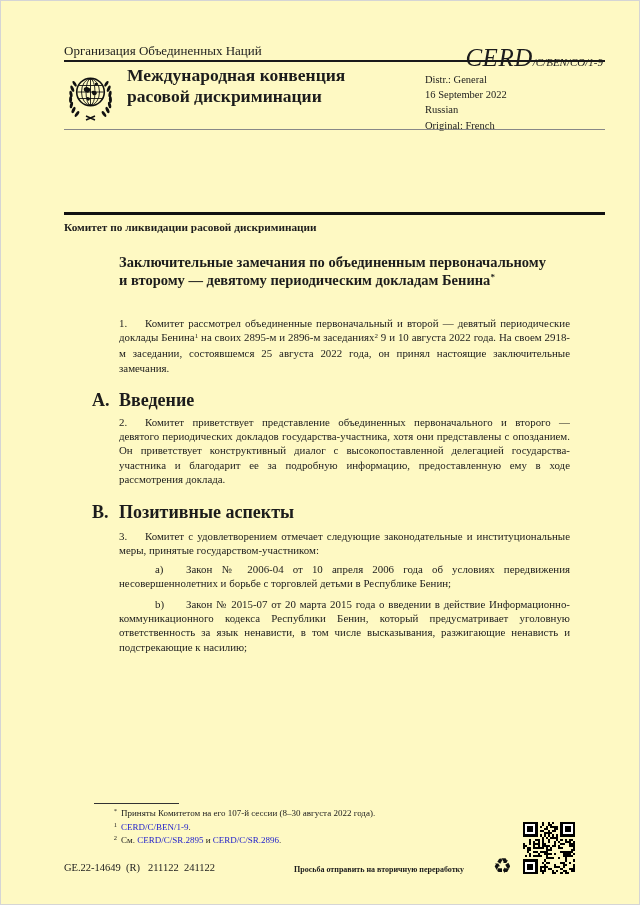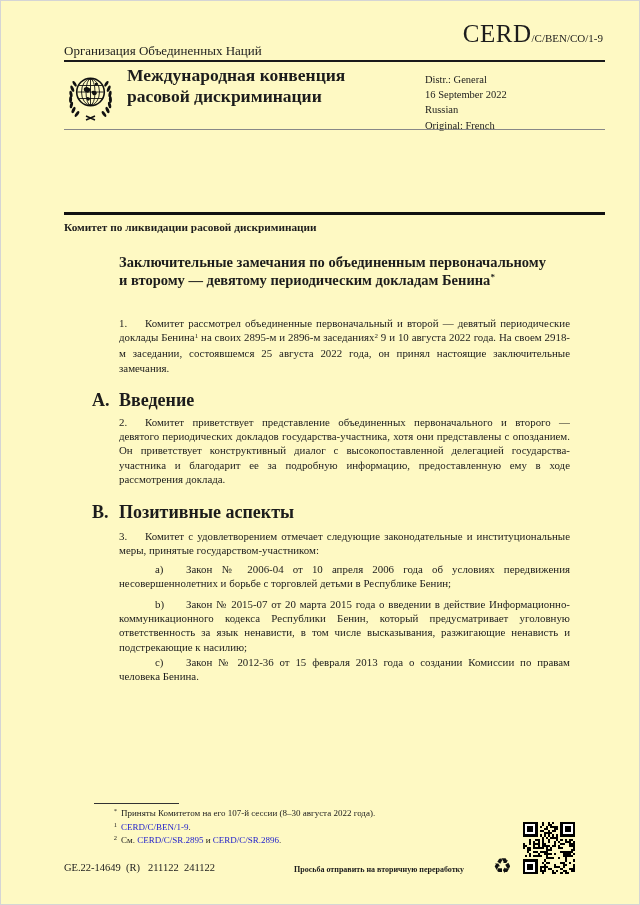--- a/index.html
+++ b/index.html
@@ -4,21 +4,21 @@
 <style>
   html,body{margin:0;padding:0;background:#ffffff;}
   .page{
     position:relative;width:640px;height:905px;background:#fef9c3;
     border:1px solid #d5d5d5;box-sizing:border-box;overflow:hidden;
     font-family:"Liberation Serif", serif;color:#1c1c1c;
   }
   .abs{position:absolute;}
   
   .org-name{left:63px;top:42px;font-size:13px;}
-  .symbol{right:36px;top:19px;text-align:right;}
+  .symbol{right:36px;top:43px;text-align:right;font-style:italic;}
   .symbol .big{font-size:25px;letter-spacing:.5px;}
   .symbol .small{font-size:11px;}
   .rule1{left:63px;top:59px;width:541px;height:2px;background:#1a1a1a;}
   .emblem{left:61px;top:69px;}
   .conv-title{left:126px;top:64px;font-size:17.5px;font-weight:bold;line-height:21px;}
   .distr{left:424px;top:71px;font-size:10.5px;line-height:15.2px;}
   .rule2{left:63px;top:128px;width:541px;height:1px;background:#888;}
   .rule3{left:63px;top:211px;width:541px;height:3px;background:#111;}
   .committee{left:63px;top:220px;font-size:11.3px;font-weight:bold;white-space:nowrap;}
   .doc-title{left:118px;top:253px;width:436px;font-size:14.5px;font-weight:bold;line-height:17.8px;}
@@ -128,21 +128,20 @@
   <div class="abs para p2"><span class="pnum">2.</span><span>Комитет приветствует представление объединенных первоначального и второго — девятого периодических докладов государства-участника, хотя они представлены с опозданием. Он приветствует конструктивный диалог с высокопоставленной делегацией государства-участника и благодарит ее за подробную информацию, предоставленную ему в ходе рассмотрения доклада.</span></div>
 
   <div class="abs section secB"><span class="slabel">B.</span><span>Позитивные аспекты</span></div>
 
   <div class="abs para p3"><span class="pnum">3.</span><span>Комитет с удовлетворением отмечает следующие законодательные и институциональные меры, принятые государством-участником:</span></div>
 
   <div class="abs para item ia"><span class="ilabel">a)</span><span>Закон № 2006-04 от 10 апреля 2006 года об условиях передвижения несовершеннолетних и борьбе с торговлей детьми в Республике Бенин;</span></div>
 
   <div class="abs para item ib"><span class="ilabel">b)</span><span>Закон № 2015-07 от 20 марта 2015 года о введении в действие Информационно-коммуникационного кодекса Республики Бенин, который предусматривает уголовную ответственность за язык ненависти, в том числе высказывания, разжигающие ненависть и подстрекающие к насилию;</span></div>
 
-  <div class="abs para item ic"><span class="ilabel">c)</span><span>Закон № 2012-36 от 15 февраля 2013 года о создании Комиссии по правам человека Бенина.</span></div>
 
 
   <div class="abs fnsep"></div>
 
   <div class="abs fn fn-star"><span class="fnmark">*</span><span>Приняты Комитетом на его 107-й сессии (8–30 августа 2022 года).</span></div>
 
   <div class="abs fn fn-1"><span class="fnmark">1</span><span class="lnk">CERD/C/BEN/1-9</span><span>.</span></div>
 
   <div class="abs fn fn-2"><span class="fnmark">2</span><span>См. </span><span class="lnk">CERD/C/SR.2895</span><span> и </span><span class="lnk">CERD/C/SR.2896</span><span>.</span></div>
 

